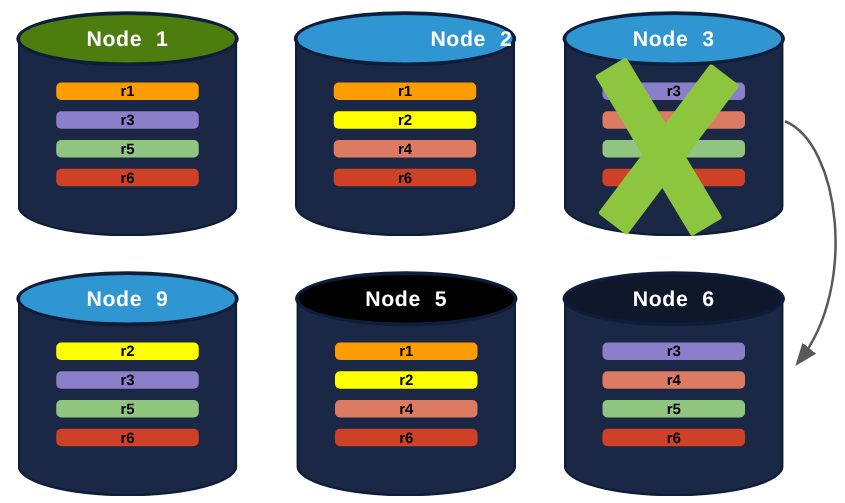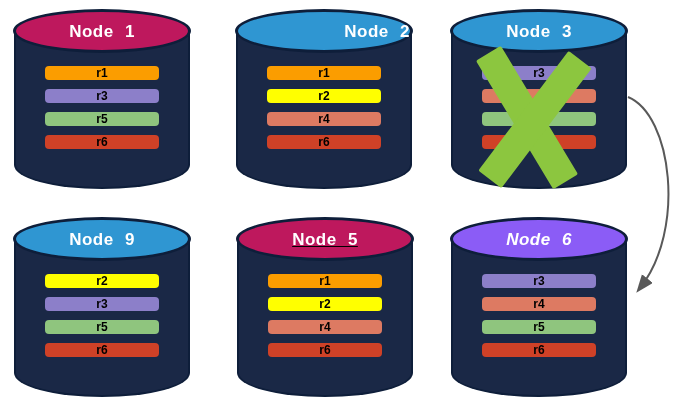--- a/index.html
+++ b/index.html
@@ -57,21 +57,21 @@
 
   .arrow-layer{position:absolute;left:0;top:0;pointer-events:none;}
 </style>
 </head>
 <body>
 
 <div class="canvas">
 
   <div class="node n1">
     <div class="cyl-body" style="background-color: rgb(26, 40, 70);"></div>
-    <div class="cyl-top" style="background-color: #be185d;">
+    <div class="cyl-top" style="background-color: #4d7c0f;">
       <span class="title">Node 1</span>
     </div>
     <div class="bars">
       <div class="bar" style="background-color: rgb(251, 157, 0);">r1</div>
       <div class="bar" style="background-color: rgb(140, 127, 201);">r3</div>
       <div class="bar" style="background-color: rgb(143, 197, 126);">r5</div>
       <div class="bar" style="background-color: rgb(207, 65, 39);">r6</div>
     </div>
   </div>
 
@@ -113,34 +113,34 @@
     <div class="bars">
       <div class="bar" style="background-color: rgb(255, 255, 0);">r2</div>
       <div class="bar" style="background-color: rgb(140, 127, 201);">r3</div>
       <div class="bar" style="background-color: rgb(143, 197, 126);">r5</div>
       <div class="bar" style="background-color: rgb(207, 65, 39);">r6</div>
     </div>
   </div>
 
   <div class="node n5">
     <div class="cyl-body" style="background-color: rgb(26, 40, 70);"></div>
-    <div class="cyl-top" style="background-color: #be185d; text-decoration: underline;">
+    <div class="cyl-top" style="background-color: #000000;">
       <span class="title">Node 5</span>
     </div>
     <div class="bars">
       <div class="bar" style="background-color: rgb(251, 157, 0);">r1</div>
       <div class="bar" style="background-color: rgb(255, 255, 0);">r2</div>
       <div class="bar" style="background-color: rgb(221, 122, 98);">r4</div>
       <div class="bar" style="background-color: rgb(207, 65, 39);">r6</div>
     </div>
   </div>
 
   <div class="node n6">
     <div class="cyl-body" style="background-color: rgb(26, 40, 70);"></div>
-    <div class="cyl-top" style="background-color: #8b5cf6; font-style: italic;">
+    <div class="cyl-top" style="background-color: #0f172a;">
       <span class="title">Node 6</span>
     </div>
     <div class="bars">
       <div class="bar" style="background-color: rgb(140, 127, 201);">r3</div>
       <div class="bar" style="background-color: rgb(221, 122, 98);">r4</div>
       <div class="bar" style="background-color: rgb(143, 197, 126);">r5</div>
       <div class="bar" style="background-color: rgb(207, 65, 39);">r6</div>
     </div>
   </div>
 

